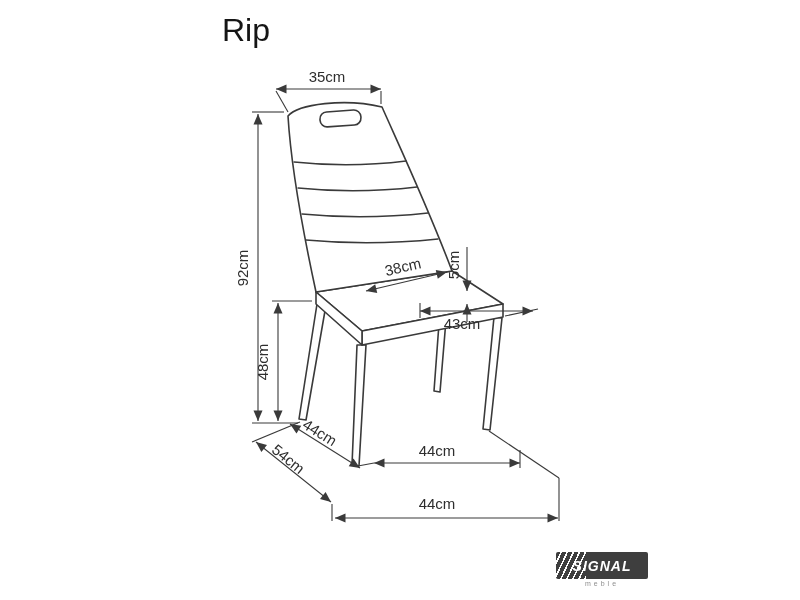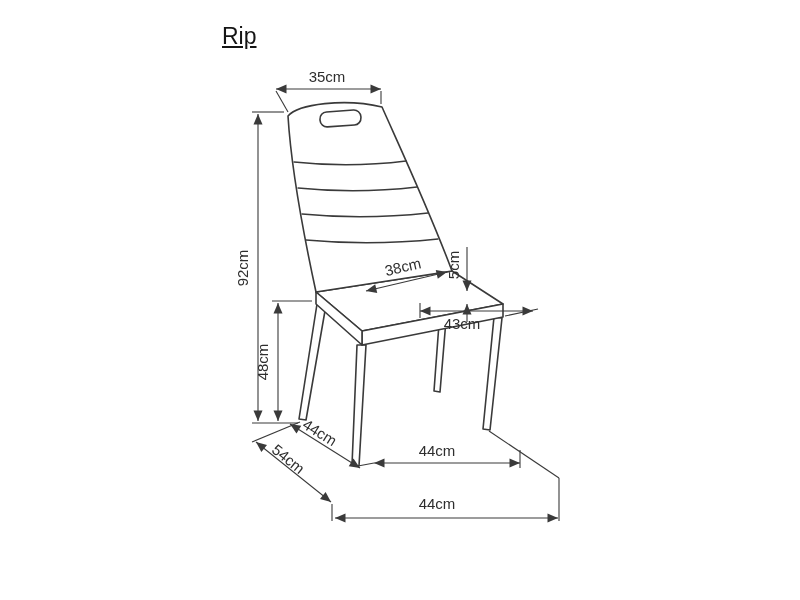--- a/index.html
+++ b/index.html
@@ -1,18 +1,18 @@
 <!DOCTYPE html>
 <html><head>
 <meta charset="utf-8">
 <style>
   html,body{margin:0;padding:0;background:#ffffff;}
   .stage{position:relative;width:800px;height:600px;background:#ffffff;overflow:hidden;
          font-family:"Liberation Sans",sans-serif;}
-  .title{position:absolute;left:222px;top:23px;font-size:23px;color:#151515;text-decoration:underline;}
+  .title{position:absolute;left:222px;top:12px;font-size:32px;color:#151515;}
   svg text{font-family:"Liberation Sans",sans-serif;font-size:15px;fill:#2e2e2e;}
   .logo-wrap{position:absolute;left:556px;top:552px;width:92px;}
   .logo-box{position:relative;width:92px;height:27px;background:#3e3e3e;border-radius:2px;
             display:flex;align-items:center;justify-content:center;overflow:hidden;}
   .logo-stripes{position:absolute;left:0;top:0;bottom:0;width:30px;
             background:repeating-linear-gradient(115deg,rgba(255,255,255,0) 0 4px,#ffffff 4px 5.5px);}
   .logo-brand{position:relative;color:#ffffff;font-style:italic;font-weight:bold;
             font-size:14px;letter-spacing:1px;}
   .logo-sub{margin-top:1px;text-align:center;font-size:7px;letter-spacing:3px;color:#8f8f8f;}
 </style>
@@ -92,14 +92,21 @@
       <text x="404" y="272" text-anchor="middle" transform="rotate(-13 404 272)">38cm</text>
       <text x="459" y="265" text-anchor="middle" transform="rotate(-90 459 265)">5cm</text>
       <text x="462" y="329" text-anchor="middle">43cm</text>
       <text x="317" y="437" text-anchor="middle" transform="rotate(32 317 437)">44cm</text>
       <text x="285" y="463" text-anchor="middle" transform="rotate(39 285 463)">54cm</text>
       <text x="437" y="456" text-anchor="middle">44cm</text>
       <text x="437" y="509" text-anchor="middle">44cm</text>
     </g>
   </svg>
 
+  <div class="logo-wrap">
+    <div class="logo-box">
+      <div class="logo-stripes"></div>
+      <span class="logo-brand">SIGNAL</span>
+    </div>
+    <div class="logo-sub">meble</div>
+  </div>
 
 </div>
 
 </body></html>

